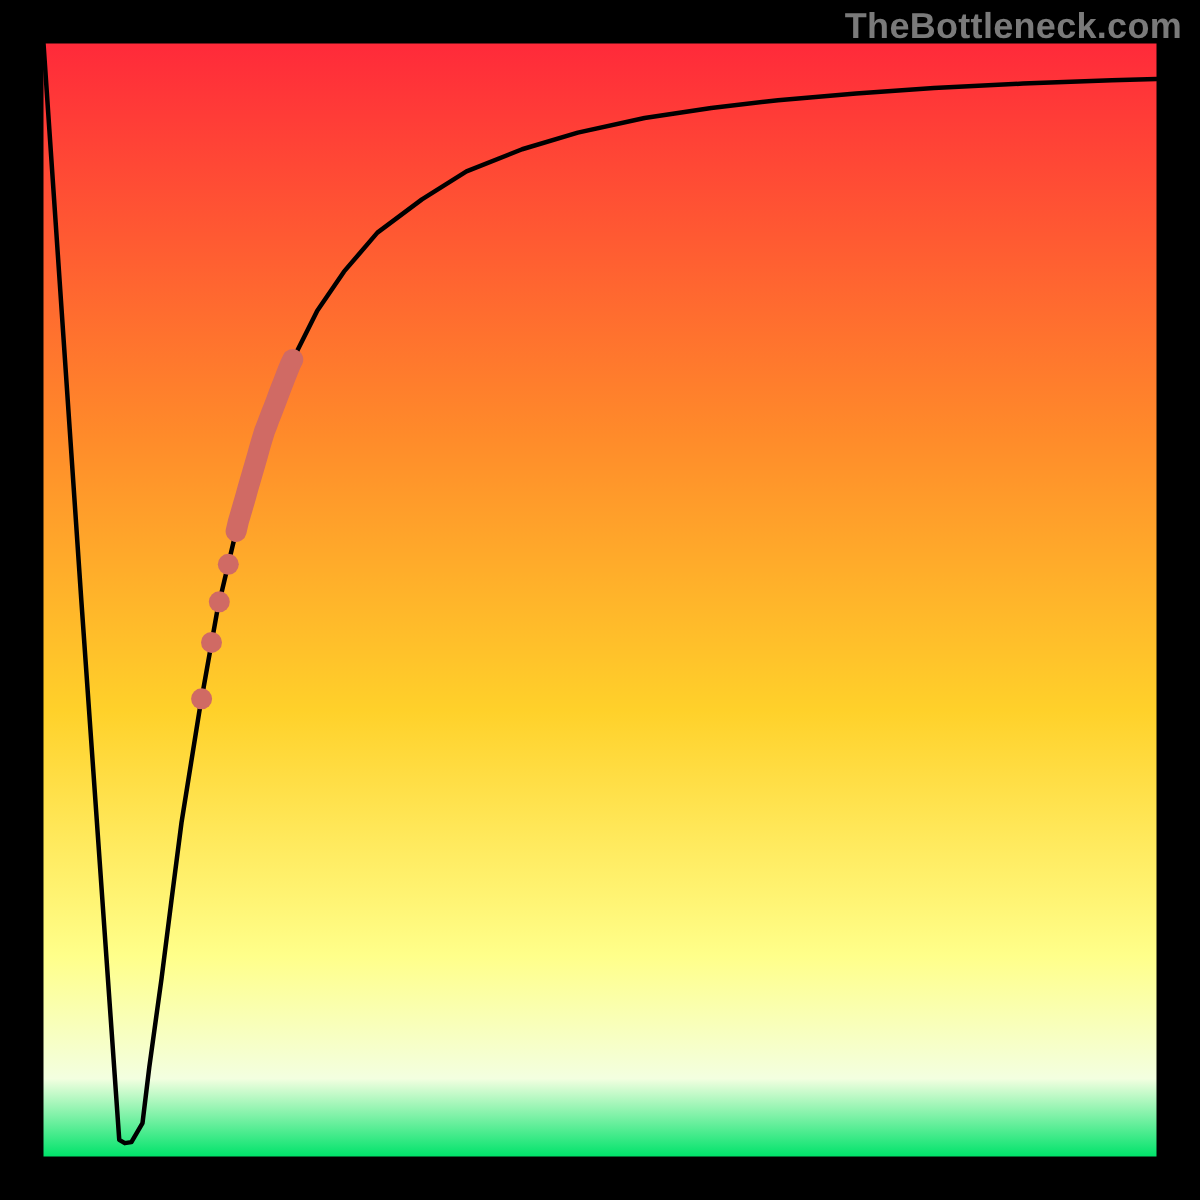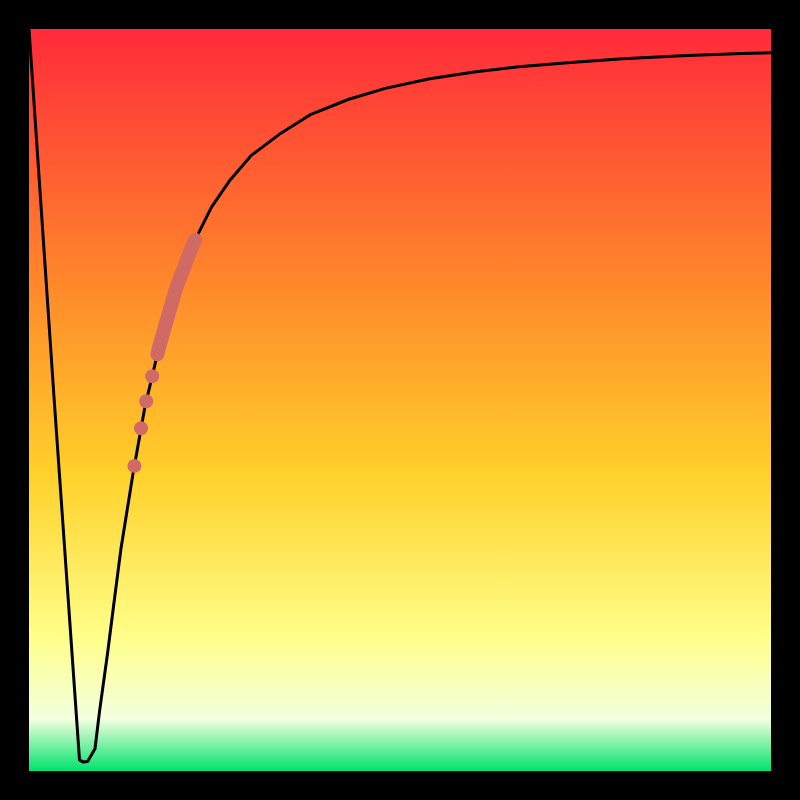--- a/index.html
+++ b/index.html
@@ -57,14 +57,15 @@
   <path id="marker-line" d="M157.4 354.3 L158.9 347.7 L160.5 342.3 L162.1 336.8 L163.7 331.3 L165.2 325.8 L166.8 320.3 L168.4 314.8 L170.0 309.3 L171.6 303.9 L173.1 298.4 L174.7 292.9 L176.3 287.7 L177.9 283.6 L179.4 279.5 L181.0 275.4 L182.6 271.3 L184.2 267.2 L185.7 263.1 L187.3 258.9 L188.9 254.8 L190.5 250.7 L192.1 246.6 L193.6 242.9 L195.2 239.7 " fill="none" stroke="#d06a64" stroke-width="14" stroke-linecap="round"></path>
 
   <g id="marker-dots">
         <circle cx="134.4" cy="465.9" r="7" fill="#d06a64"></circle>
         <circle cx="141.0" cy="428.3" r="7" fill="#d06a64"></circle>
         <circle cx="146.2" cy="401.2" r="7" fill="#d06a64"></circle>
         <circle cx="152.2" cy="376.2" r="7" fill="#d06a64"></circle>
       </g>
 </svg>
 
+<div class="watermark">TheBottleneck.com</div>
 
 </div>
 
 </body></html>

